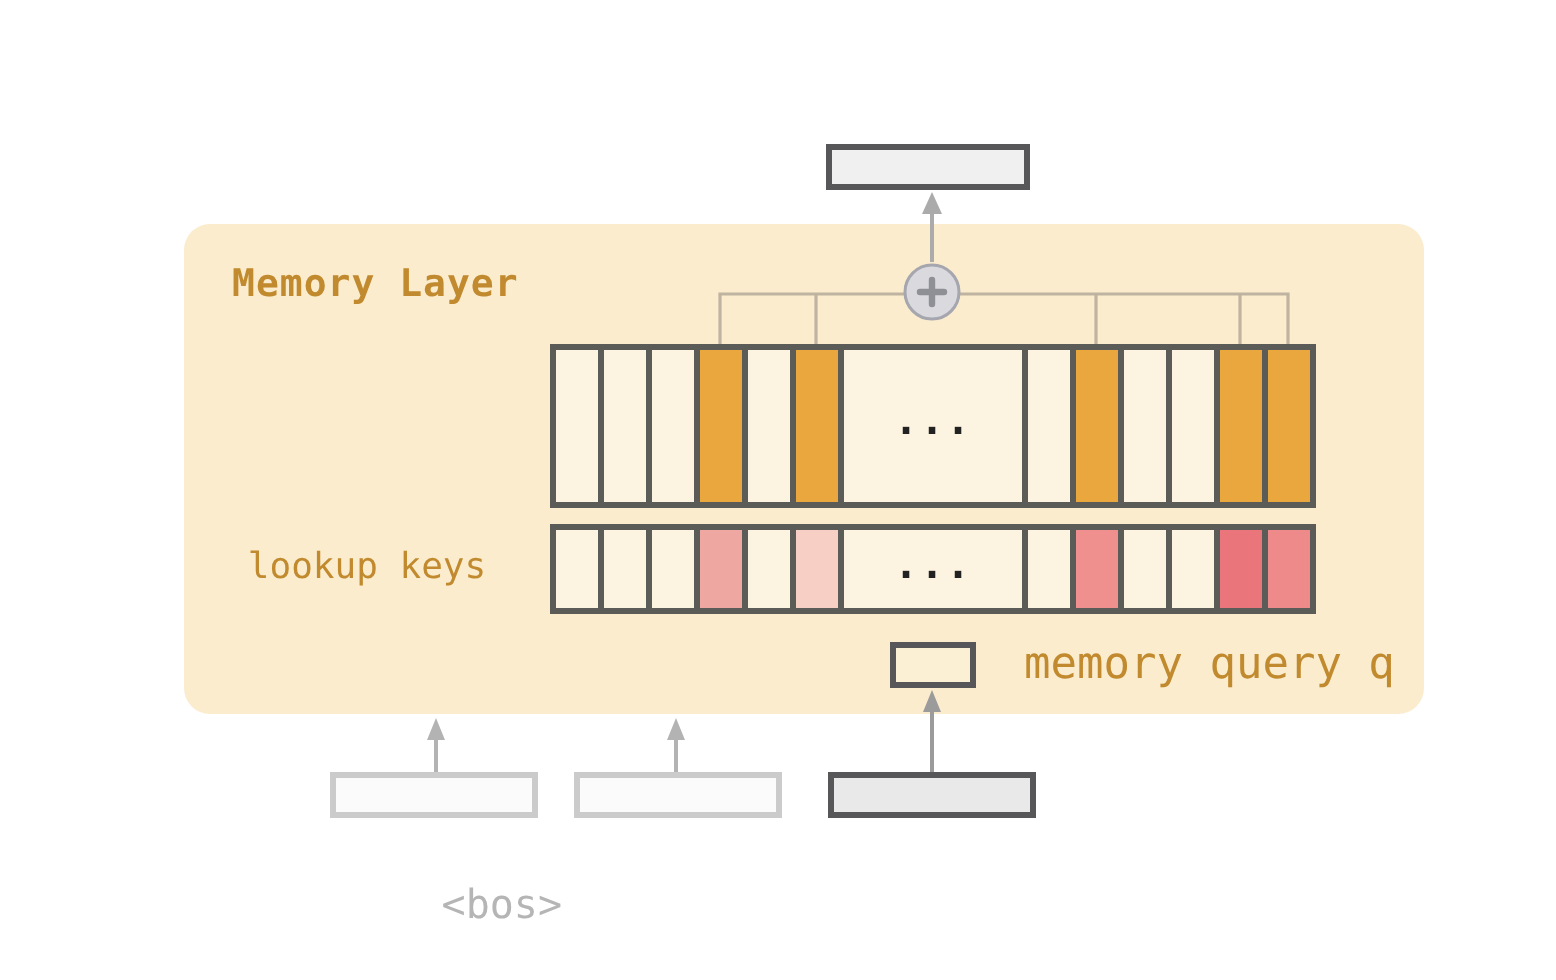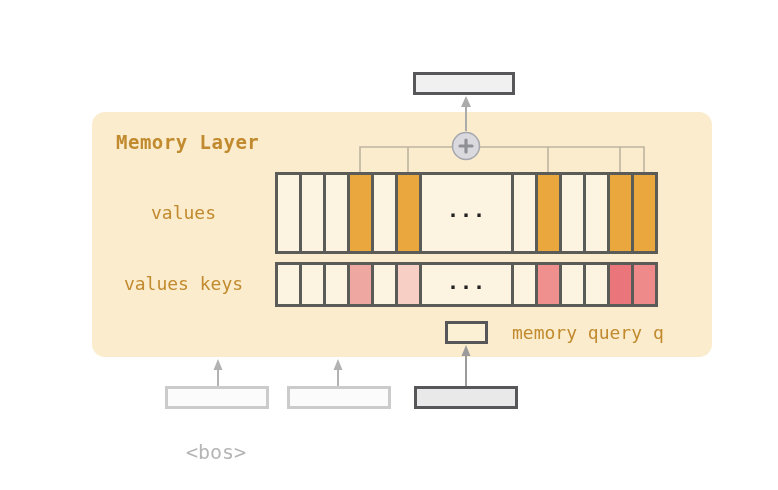--- a/index.html
+++ b/index.html
@@ -42,32 +42,32 @@
   .output-box{
     left:413px;top:72px;width:102px;height:23px;
     border:3.5px solid var(--dark-border,#57575a);background:#f0f0f0;
   }
   .query-box{
     left:445px;top:321px;width:43px;height:23px;
     border:3.5px solid var(--dark-border,#57575a);background:#fcf0d4;
   }
   .query-label{
     left:512px;top:321px;width:190px;height:23px;line-height:23px;
-    font-size:18px;color:var(--label-text,#c28a2e);
+    font-size:22px;color:var(--label-text,#c28a2e);
   }
 
   .input-box{width:104px;height:23px;top:386px;}
   .input-box.faded{border:3px solid #cbcbcb;background:#fbfbfb;}
   .input-box.active{border:3.5px solid var(--dark-border,#57575a);background:#e9e9e9;}
   .box-bos{left:165px;}
   .box-since{left:287px;}
   .box-the{left:414px;}
 
   .token{
-    top:439px;width:130px;height:26px;line-height:26px;text-align:center;
+    top:439px;width:130px;height:26px;line-height:26px;text-align:right;
     font-size:20px;
   }
   .token.faded{color:var(--token-faded,#b5b5b5);}
   .token.active{color:var(--token-active,#141414);}
   .tok-bos{left:151px;}
   .tok-since{left:273px;}
   .tok-the{left:404px;}
 
   svg.overlay{position:absolute;left:0;top:0;pointer-events:none;}
 </style>
@@ -100,22 +100,21 @@
       <line x1="338" y1="387" x2="338" y2="368" stroke="#b3b3b3" stroke-width="2"></line>
       <polygon points="338,359 333.5,370 342.5,370" fill="#b3b3b3"></polygon>
     </g>
     <g>
       <line x1="466" y1="387" x2="466" y2="353" stroke="#9b9b9b" stroke-width="2"></line>
       <polygon points="466,345 461.5,356 470.5,356" fill="#9b9b9b"></polygon>
     </g>
   </svg>
 
   <div class="abs panel-title">Memory Layer</div>
-  <div class="abs row-label values-label">values</div>
-  <div class="abs row-label keys-label">values keys</div>
+  <div class="abs row-label keys-label">lookup keys</div>
 
   <div class="abs cell-row values-row">
       <div class="cell"></div>
       <div class="cell"></div>
       <div class="cell"></div>
       <div class="cell" style="background: rgb(234, 167, 62);"></div>
       <div class="cell"></div>
       <div class="cell" style="background: rgb(234, 167, 62);"></div>
       <div class="cell wide">
         <span>...</span>

